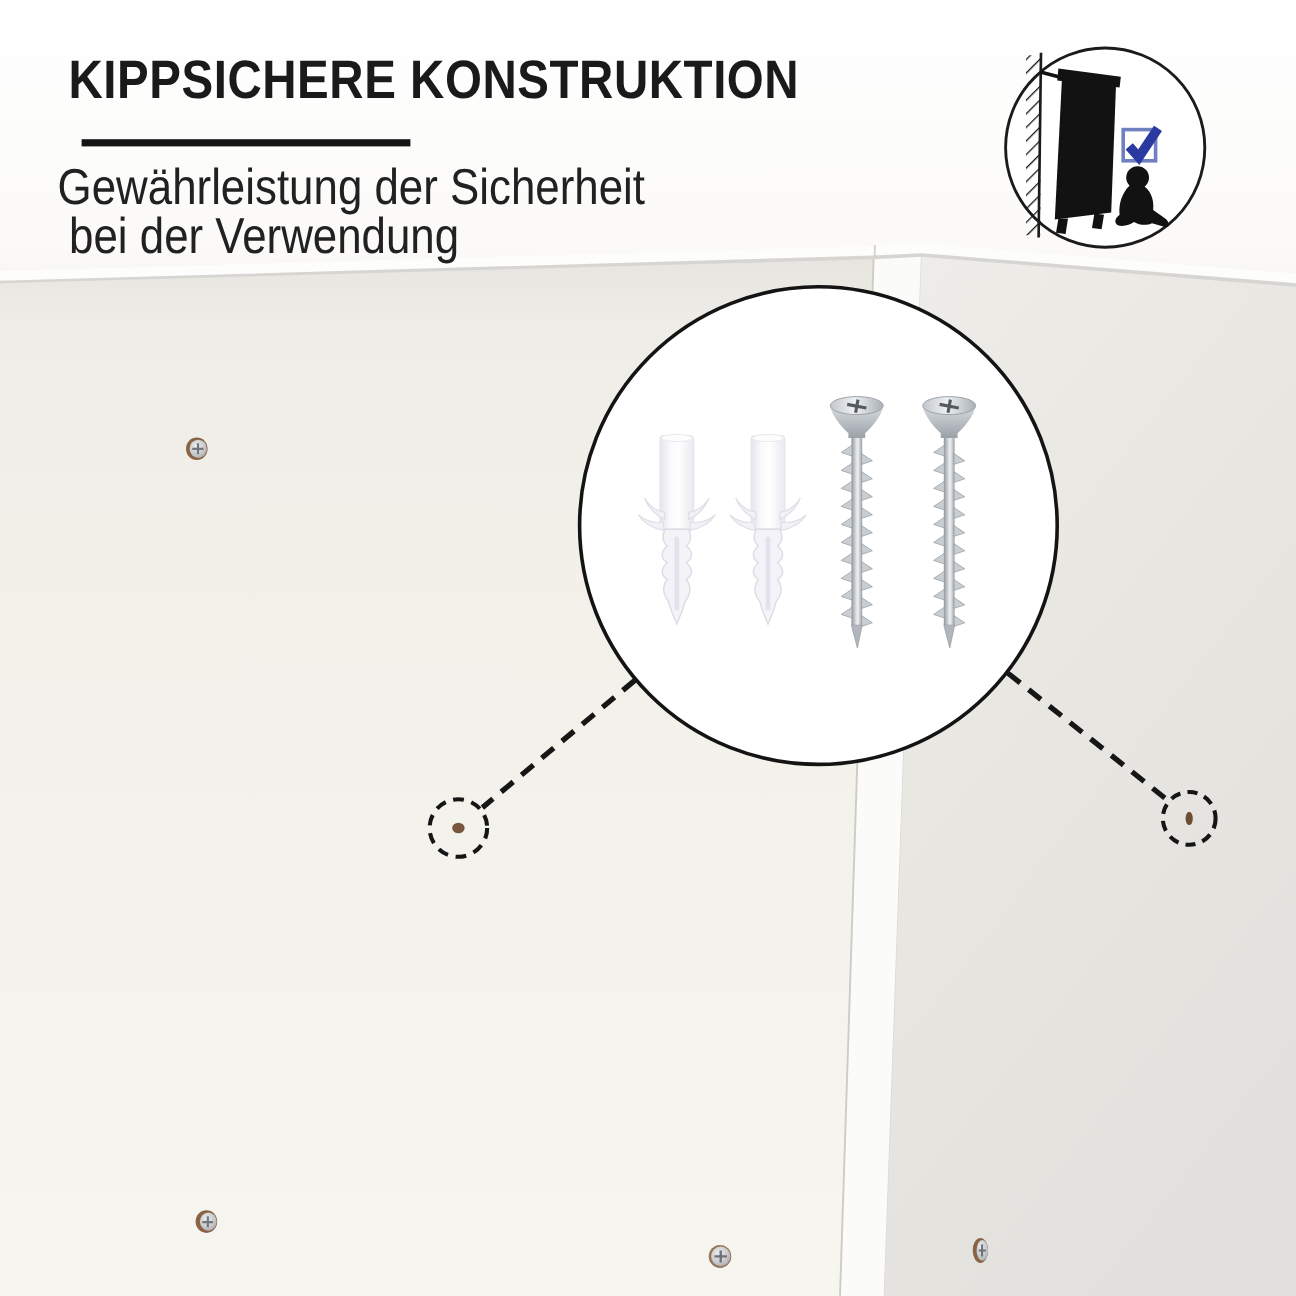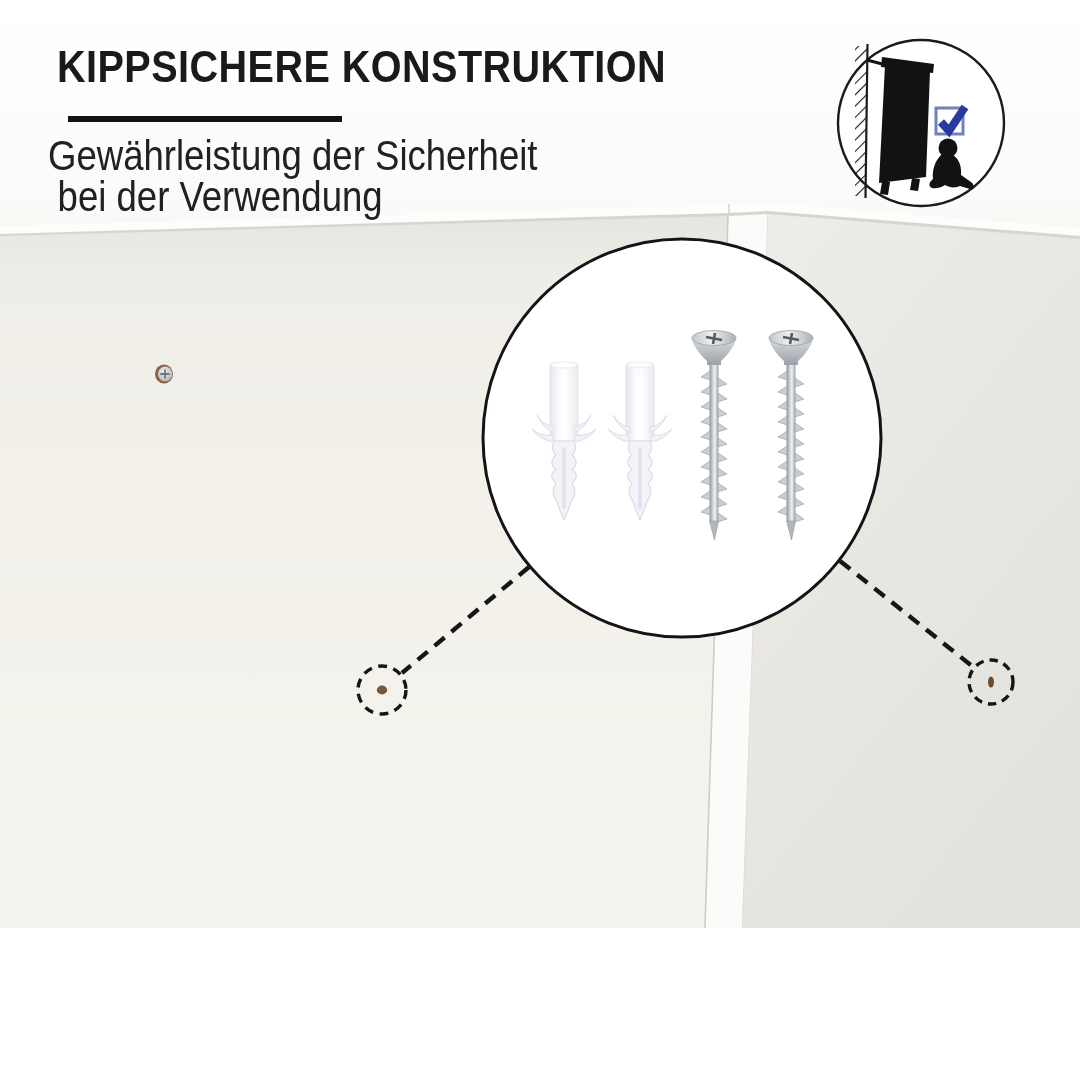--- a/index.html
+++ b/index.html
@@ -1,16 +1,16 @@
 <!DOCTYPE html>
 <html><head>
 <meta charset="utf-8">
 <style>
   html,body{margin:0;padding:0;background:#fff;}
-  .stage{position:relative;width:1080px;height:928px;overflow:hidden;
+  .stage{position:relative;width:1080px;height:1080px;overflow:hidden;
          font-family:"Liberation Sans","DejaVu Sans",sans-serif;background:#c2410c;}
   .scene-svg{position:absolute;left:0;top:0;width:1080px;height:1080px;}
   .header{position:absolute;left:57px;top:44px;z-index:5;}
   .title{font-size:45px;font-weight:bold;color:#1a1a1a;white-space:nowrap;
          letter-spacing:.5px;transform:scaleX(.88);transform-origin:left top;line-height:1;}
   .divider{position:absolute;left:68px;top:116px;width:274px;height:6px;background:#141414;z-index:5;}
   .subtitle{position:absolute;left:48px;top:135px;z-index:5;font-size:42px;color:#212121;
             line-height:41px;transform:scaleX(.87);transform-origin:left top;white-space:nowrap;}
   .subtitle .line2{padding-left:11px;}
   .badge-svg{position:absolute;left:832px;top:38px;width:180px;height:172px;z-index:6;}

